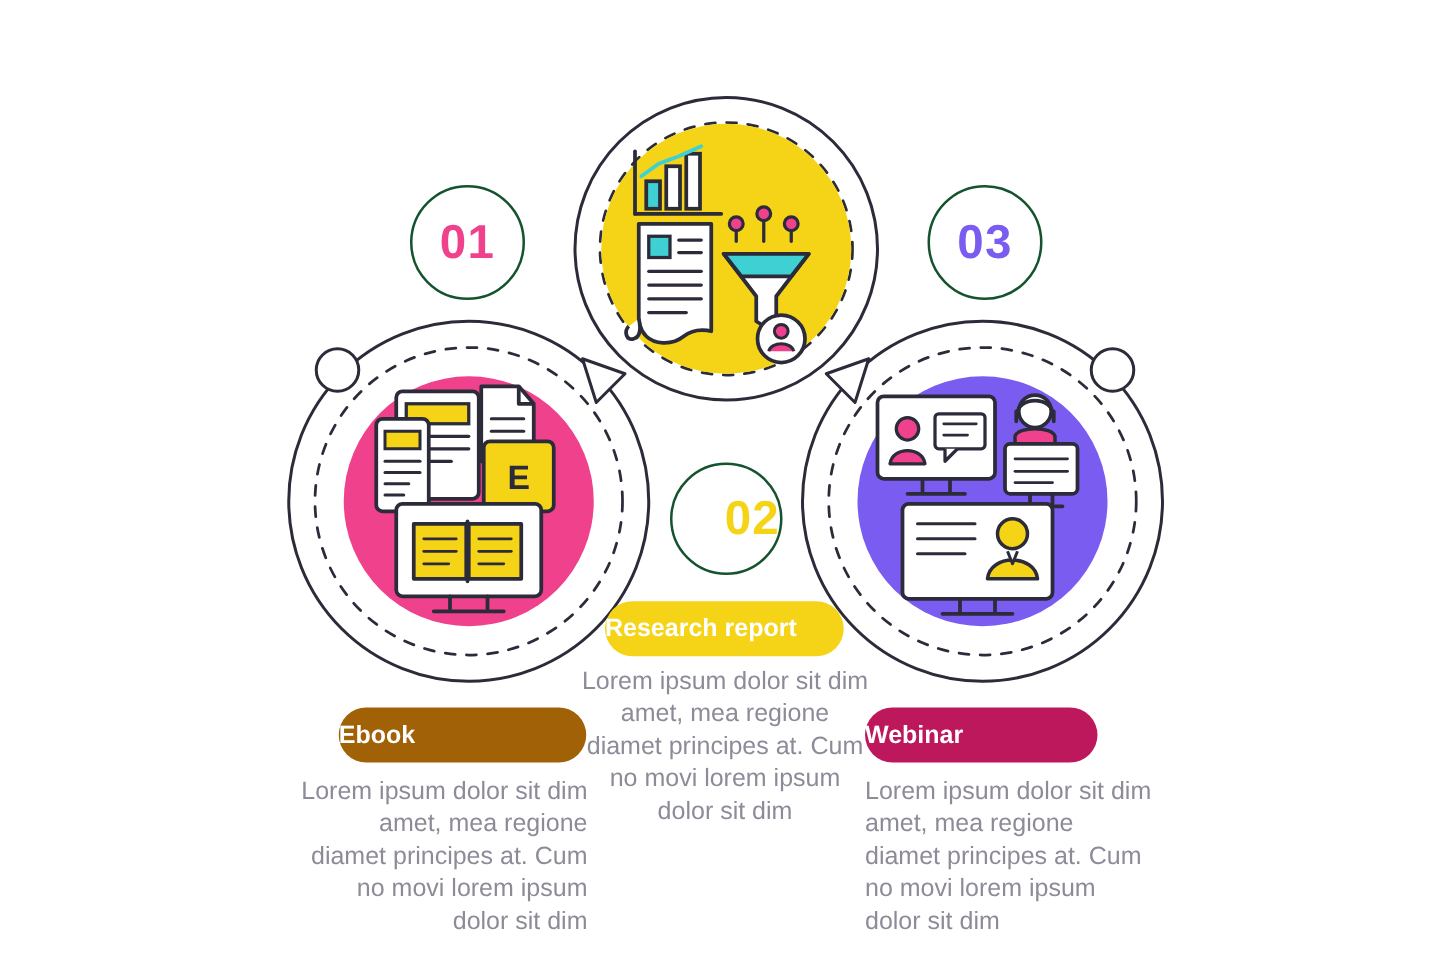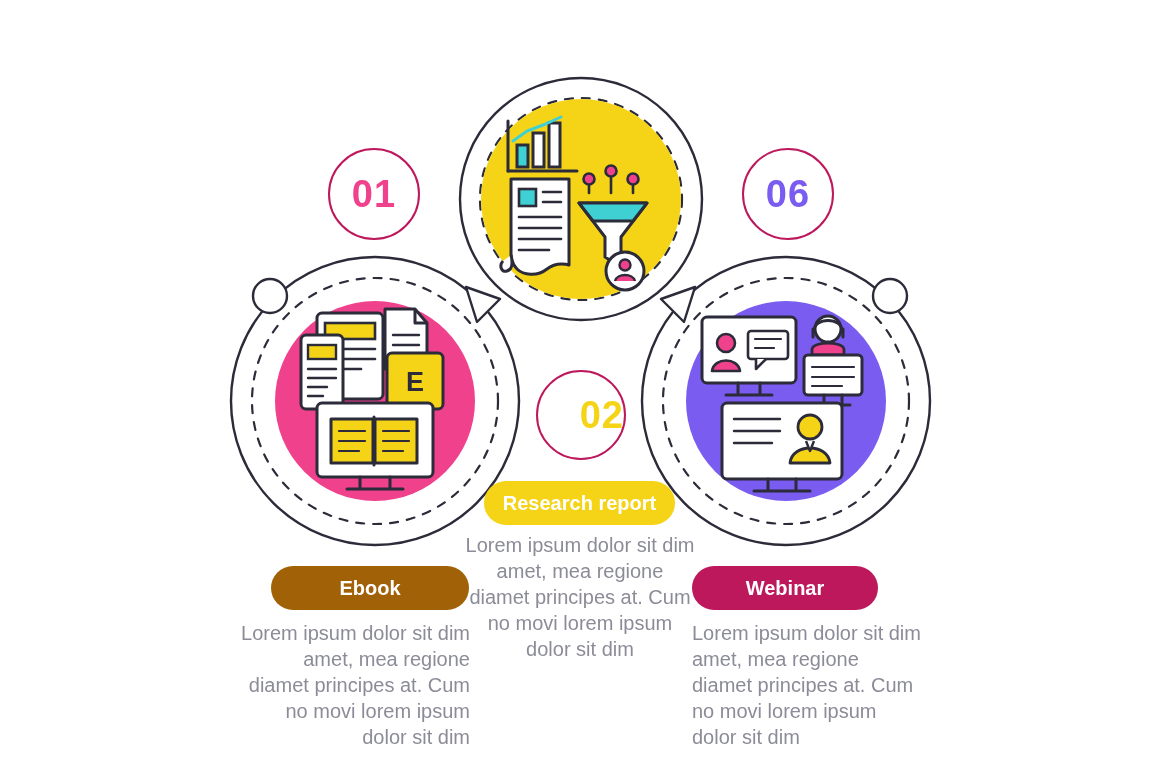--- a/index.html
+++ b/index.html
@@ -16,21 +16,21 @@
     font-family: "Liberation Sans", sans-serif;
   }
   .abs { position: absolute; }
 
   
   .num-badge {
     position: absolute;
     width: 92px;
     height: 92px;
     border-radius: 50%;
-    border: 2px solid #be185d;
+    border: 2px solid #14532d;
     display: flex;
     align-items: center;
     justify-content: center;
     font-size: 38px;
     font-weight: bold;
     letter-spacing: 1px;
     background: #ffffff;
     box-sizing: border-box;
   }
   #badge-01 { left: 328px; top: 148px; color: #f0418c; }
@@ -39,21 +39,20 @@
 
   
   .pill {
     position: absolute;
     border-radius: 22px;
     color: #ffffff;
     font-size: 20px;
     font-weight: bold;
     display: flex;
     align-items: center;
-    justify-content: center;
     height: 44px;
     box-sizing: border-box;
   }
   #pill-ebook { left: 271px; top: 566px; width: 198px; background: #a16207; }
   #pill-report { left: 484px; top: 481px; width: 191px; background: #f5d418; }
   #pill-webinar { left: 692px; top: 566px; width: 186px; background: #be185d; }
 
   
   .body-text {
     position: absolute;
@@ -226,21 +225,21 @@
     </g>
   </svg>
 
   <div class="num-badge" id="badge-01">
     <span>01</span>
   </div>
   <div class="num-badge" id="badge-02">
     <span>02</span>
   </div>
   <div class="num-badge" id="badge-03">
-    <span>06</span>
+    <span>03</span>
   </div>
 
   <div class="pill" id="pill-report">
     <span>Research report</span>
   </div>
   <div class="pill" id="pill-ebook">
     <span>Ebook</span>
   </div>
   <div class="pill" id="pill-webinar">
     <span>Webinar</span>

